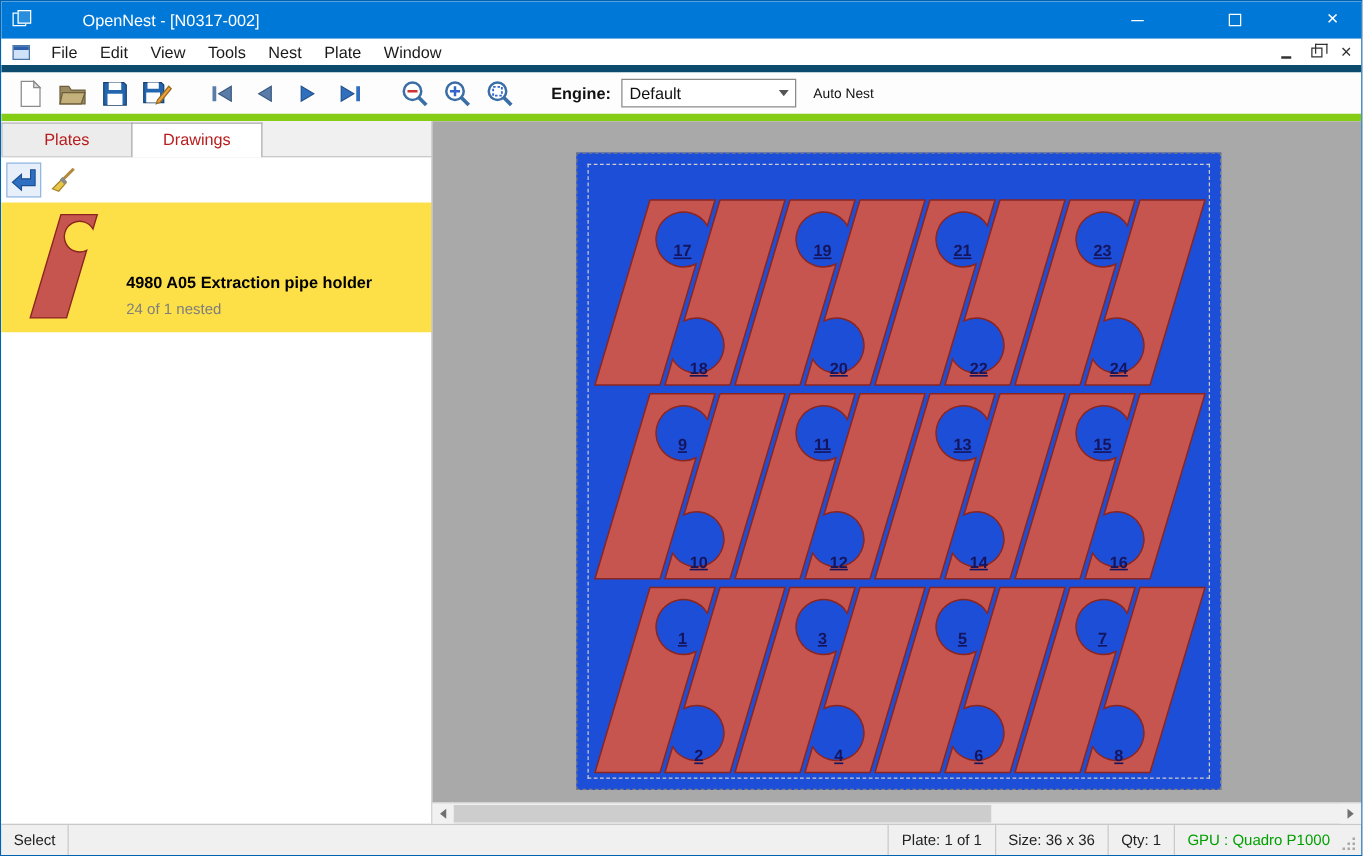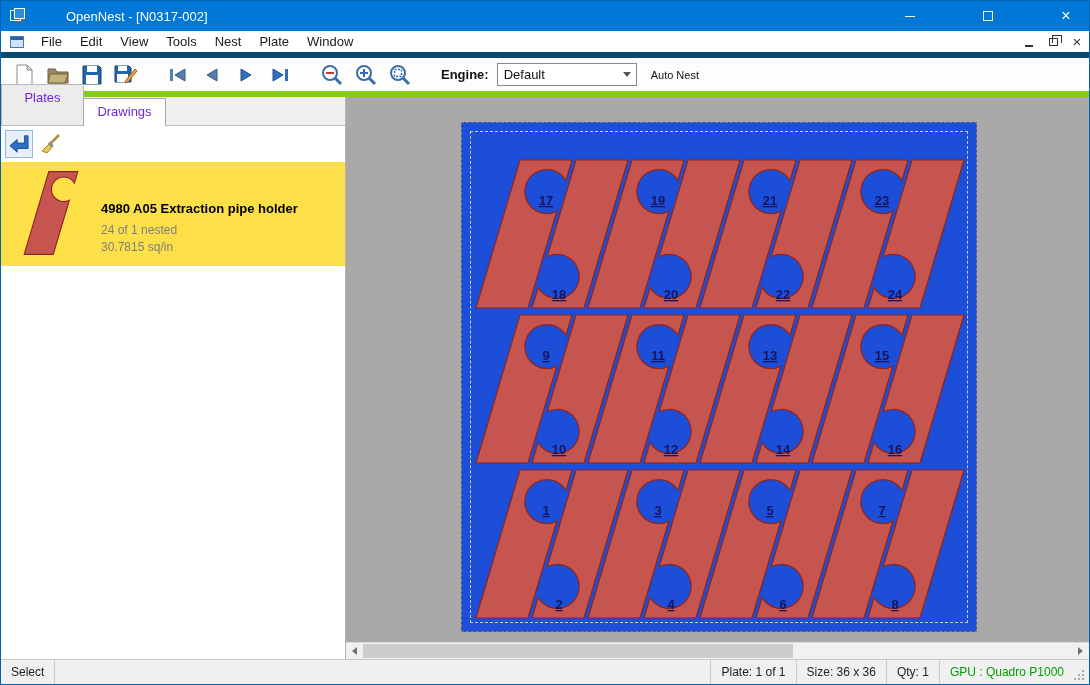--- a/index.html
+++ b/index.html
@@ -41,21 +41,21 @@
   .combo .dd { width:18px; height:100%; display:flex; align-items:center; justify-content:center; }
   .dd-arrow { width:0; height:0; border-left:4px solid transparent; border-right:4px solid transparent; border-top:5px solid #555; }
   .autonest { font-size:11px; color:#111; margin-left:14px; }
 
   
   .content { flex:1; display:flex; min-height:0; }
 
   
   .sidebar { width:345px; flex:0 0 auto; background:#fff; display:flex; flex-direction:column; border-right:1px solid #b5b5b5; }
   .tabstrip { height:29px; background:#f0f0f0; display:flex; align-items:flex-end; border-bottom:1px solid #bcbcbc; }
-  .tab { width:83px; text-align:center; font-size:13px; padding:5px 0 20px 0; border:1px solid #b8b8b8; border-bottom:none; background:#ececec; color:#6d28d9; margin-left:-1px; }
+  .tab { width:105px; text-align:center; font-size:13px; padding:5px 0 6px 0; border:1px solid #b8b8b8; border-bottom:none; background:#ececec; color:#b91c1c; margin-left:-1px; }
   .tab.first { margin-left:0; }
   .tab.active { background:#fff; margin-bottom:-1px; padding-bottom:7px; border-color:#a8a8a8; }
   .panel-toolbar { height:36px; display:flex; align-items:center; padding-left:4px; background:#fff; }
   .pt-btn { width:28px; height:28px; display:flex; align-items:center; justify-content:center; margin-right:4px; }
   .pt-btn.raised { border:1px solid #94b7e4; background:#e7f0fa; }
   .drawing-item { background:#fde047; display:flex; padding:8px 10px 10px 10px; align-items:flex-end; }
   .thumb { width:80px; flex:0 0 auto; margin-right:10px; }
   .item-text .t1 { font-size:13px; font-weight:bold; color:#000; margin:2px 0 6px 0; }
   .item-text .t2 { font-size:12px; color:#7e7e7e; line-height:17px; }
   .panel-rest { flex:1; background:#fff; }
@@ -237,21 +237,20 @@
           </svg>
         </div>
       </div>
       <div class="drawing-item">
         <svg class="thumb" width="80" height="86" viewBox="-48 -3 104 154">
           <path id="thumb-path" d="M 0 0 L 52 0 L 45.9 20.6 A 22 22 0 1 0 36.8 51.2 L 8 148 L -44 148 Z" fill="#c6554f" stroke="#8b2520" stroke-width="2"></path>
         </svg>
         <div class="item-text">
           <div class="t1">4980 A05 Extraction pipe holder</div>
           <div class="t2">24 of 1 nested</div>
-          <div class="t2">30.7815 sq/in</div>
         </div>
       </div>
       <div class="panel-rest"></div>
     </div>
 
     <div class="canvas">
       <div class="plate">
         <div class="plate-margin"></div>
         <svg id="nest-svg" width="516" height="510" viewBox="0 0 516 510">
             <path d="M 0 0 L 52 0 L 45.9 20.6 A 22 22 0 1 0 36.8 51.2 L 8 148 L -44 148 Z" fill="#c6554f" stroke="#8b2520" stroke-width="1.2" transform="translate(58 37)"></path>

